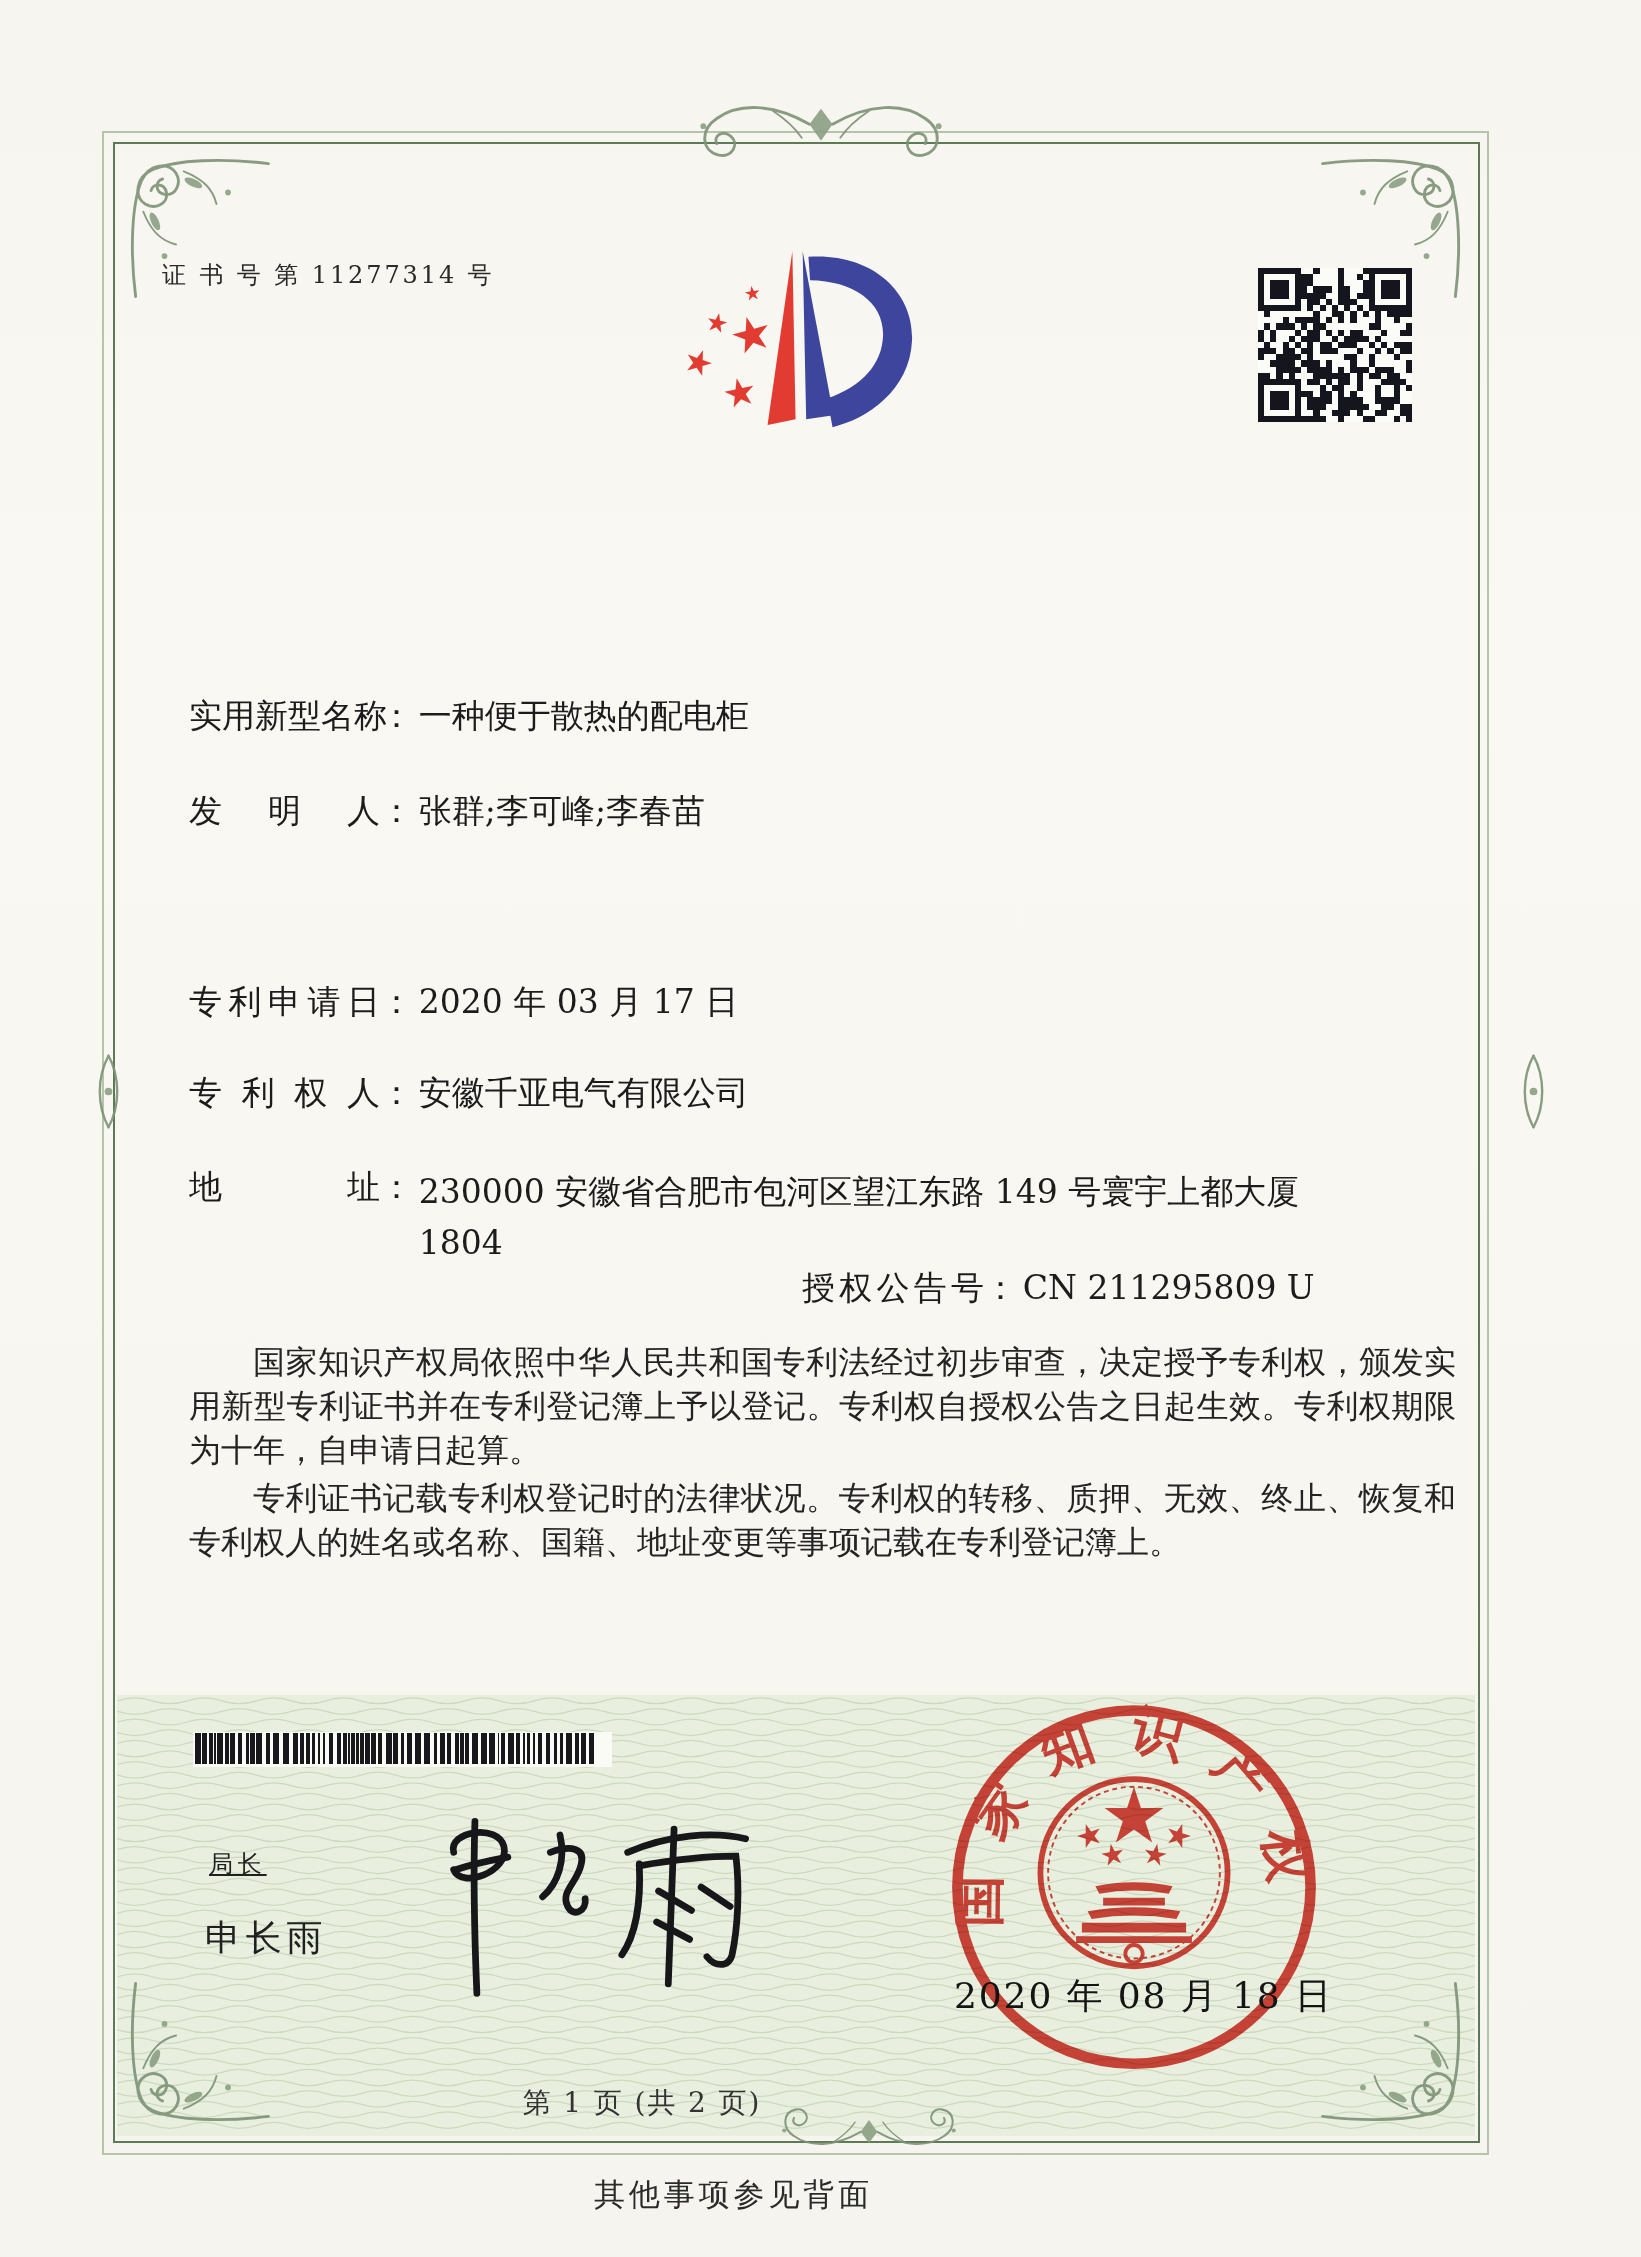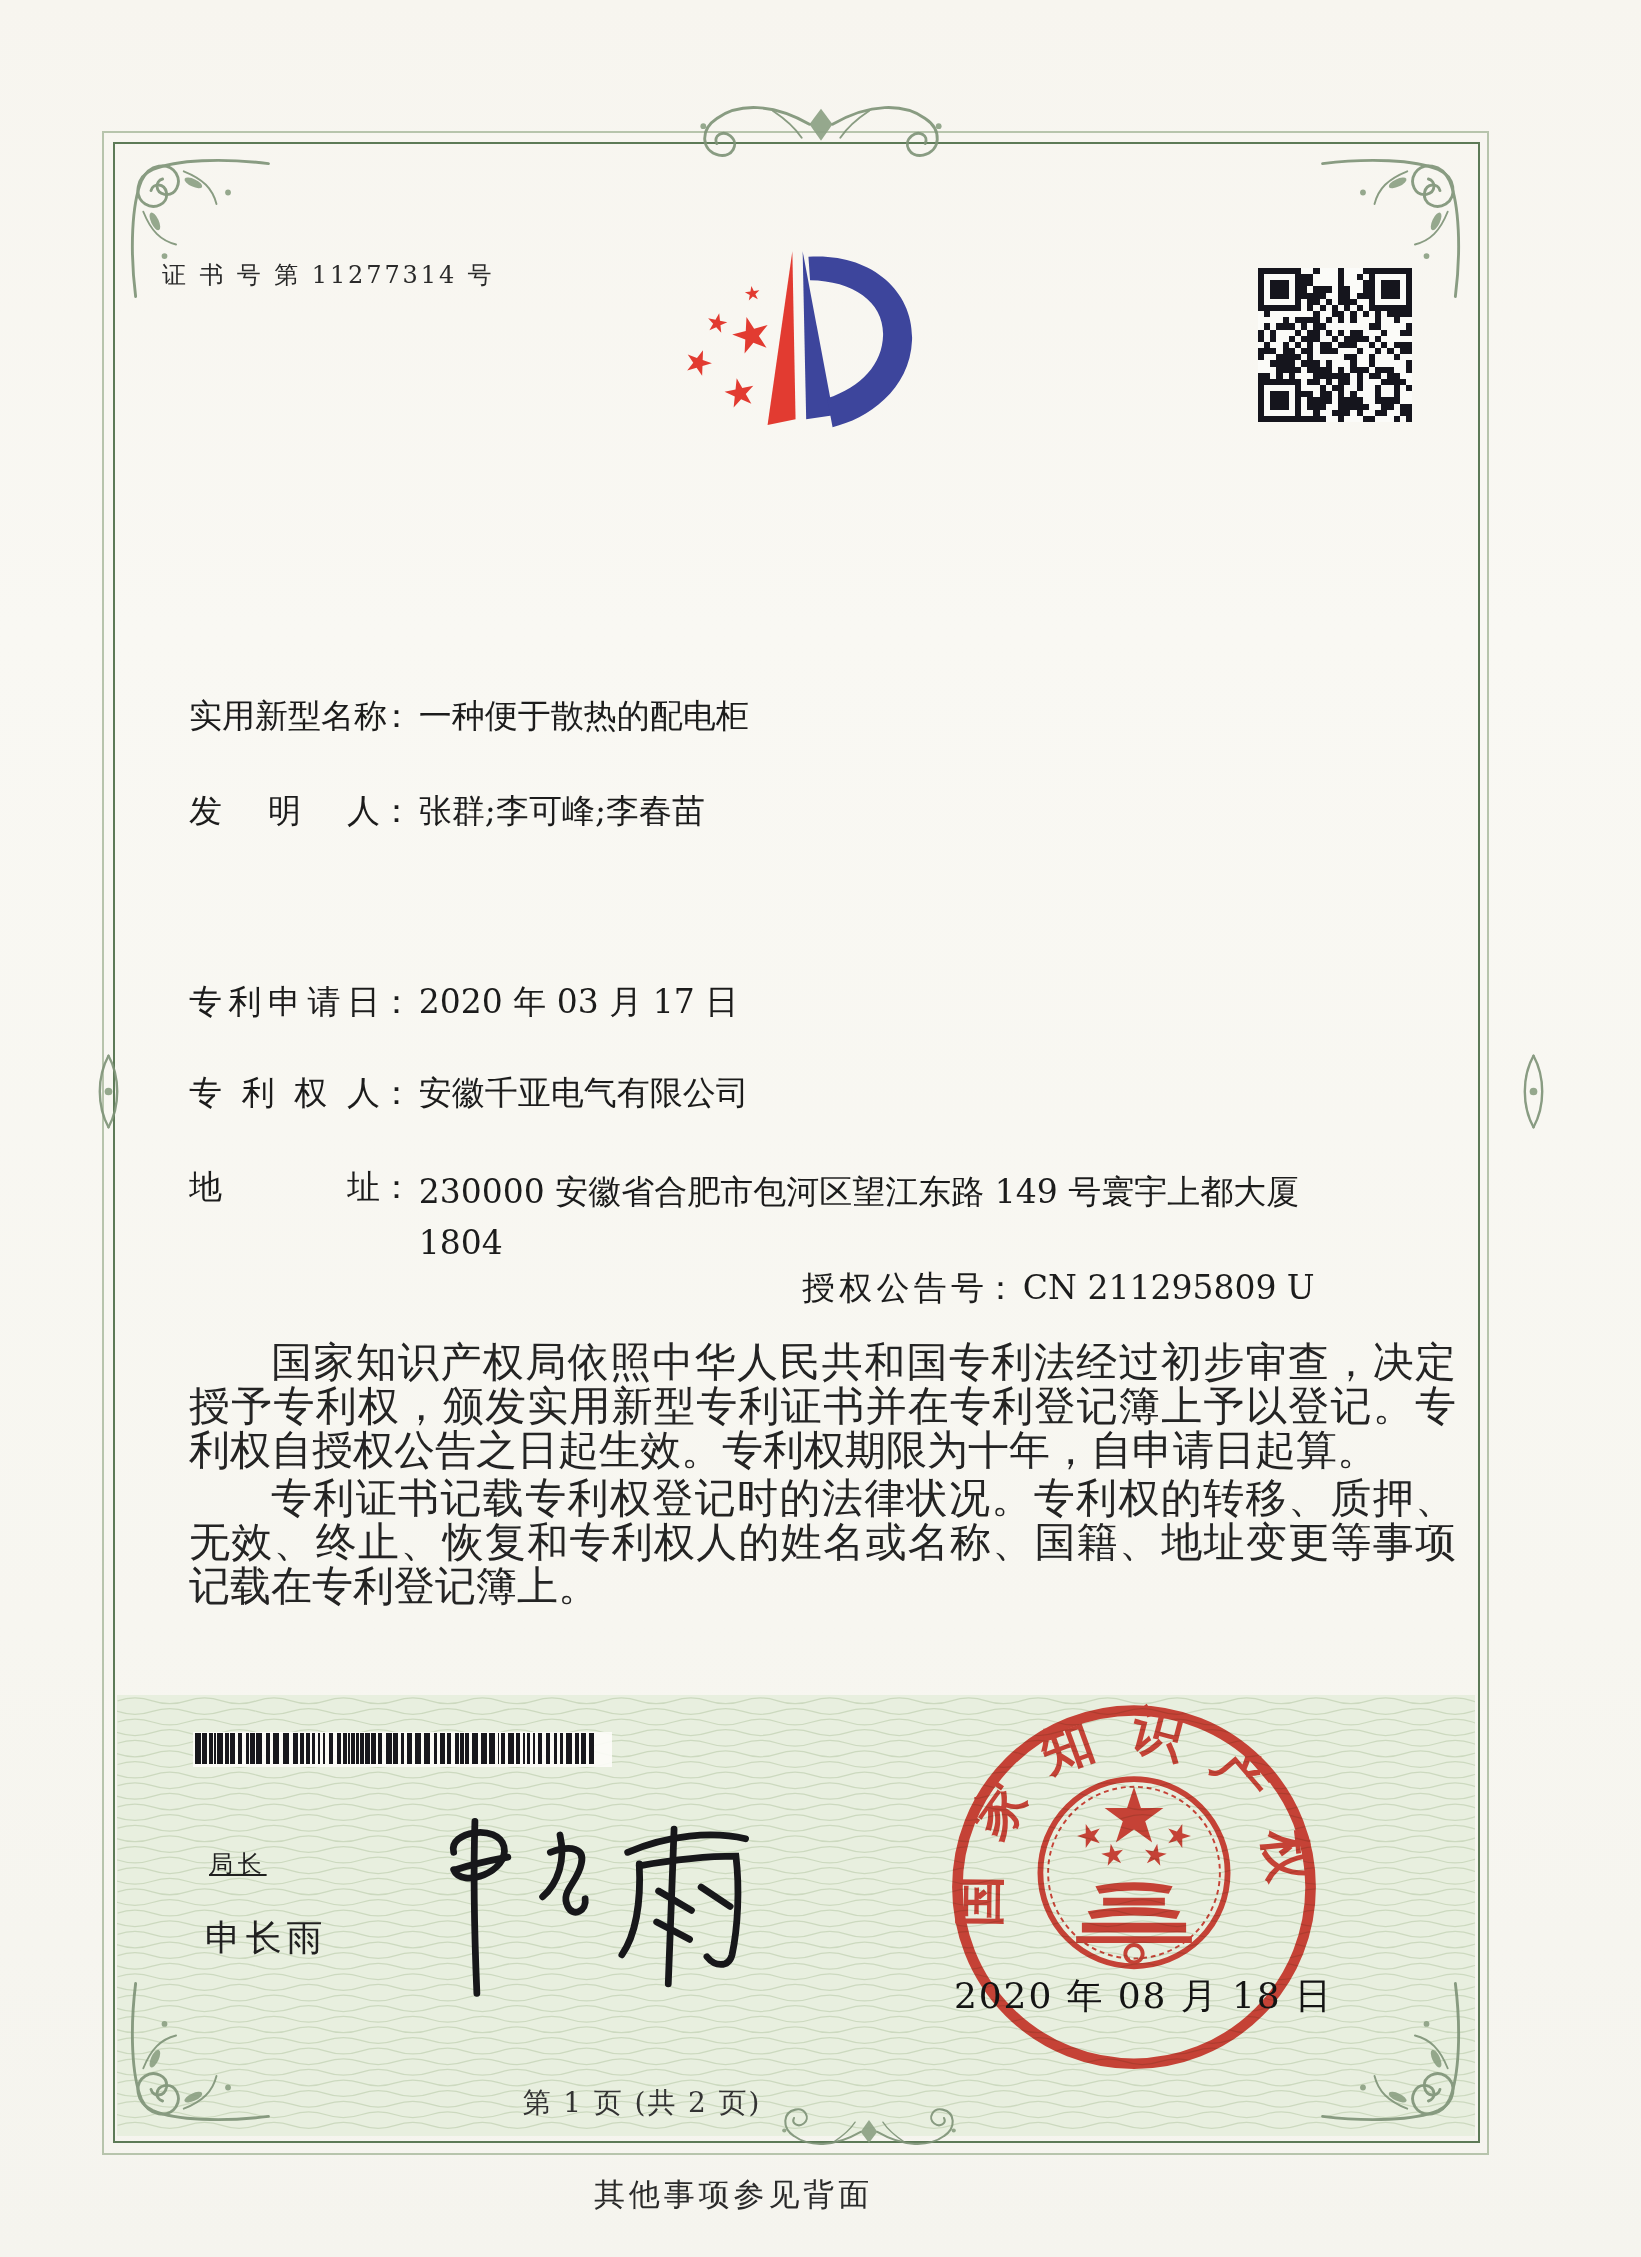--- a/index.html
+++ b/index.html
@@ -26,21 +26,21 @@
   
   .frow{position:absolute;left:189px;width:1269px;font-size:33px;line-height:42px;white-space:nowrap;}
   .flabel{display:inline-block;width:191px;text-align:justify;text-align-last:justify;vertical-align:top;}
   .fcolon{display:inline-block;vertical-align:top;}
   .fvalue{display:inline-block;margin-left:5.8px;vertical-align:top;white-space:normal;}
   .addr .fvalue{width:1043px;line-height:51px;}
   .grant-group{display:inline-block;white-space:nowrap;}
   .grant-group .flabel{width:182px;}
   .grant2{position:absolute;left:613px;top:0;}
   
-  .body-text{position:absolute;left:189px;top:1340px;width:1267px;font-size:41px;
+  .body-text{position:absolute;left:189px;top:1340px;width:1267px;font-size:32px;
     line-height:44px;text-align:justify;color:#242424;}
   .body-text p{margin:0;text-indent:2em;}
   .body-text p + p{margin-top:3.9px;}
   
   .band{position:absolute;left:117px;top:1695px;width:1358px;height:441px;
     background:#e8efdf;z-index:1;overflow:hidden;}
   .band svg{position:absolute;left:0;top:0;}
   .barcode{position:absolute;left:193px;top:1732px;width:415px;height:33px;z-index:2;
     background:rgba(252,252,247,.92);font-size:0;white-space:nowrap;overflow:hidden;padding:1px 1.9px;}
   .barcode b{display:inline-block;height:31px;background:#17171c;}

